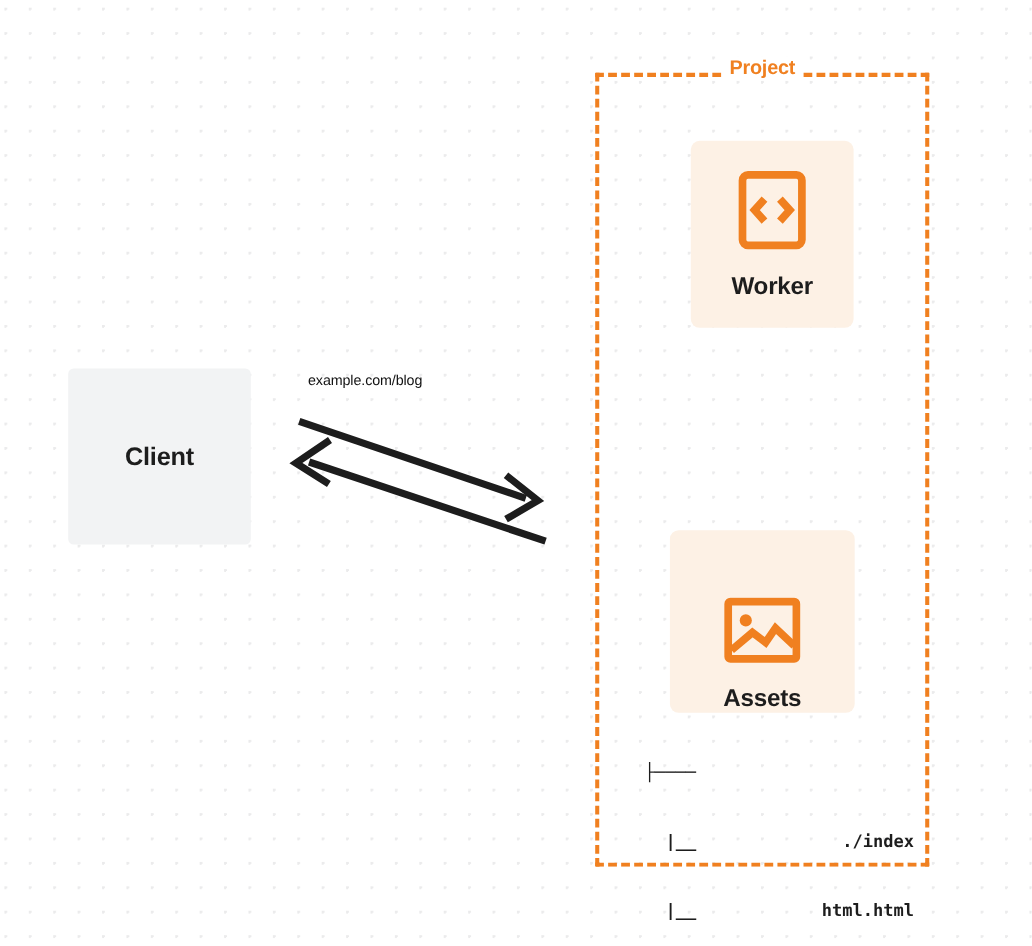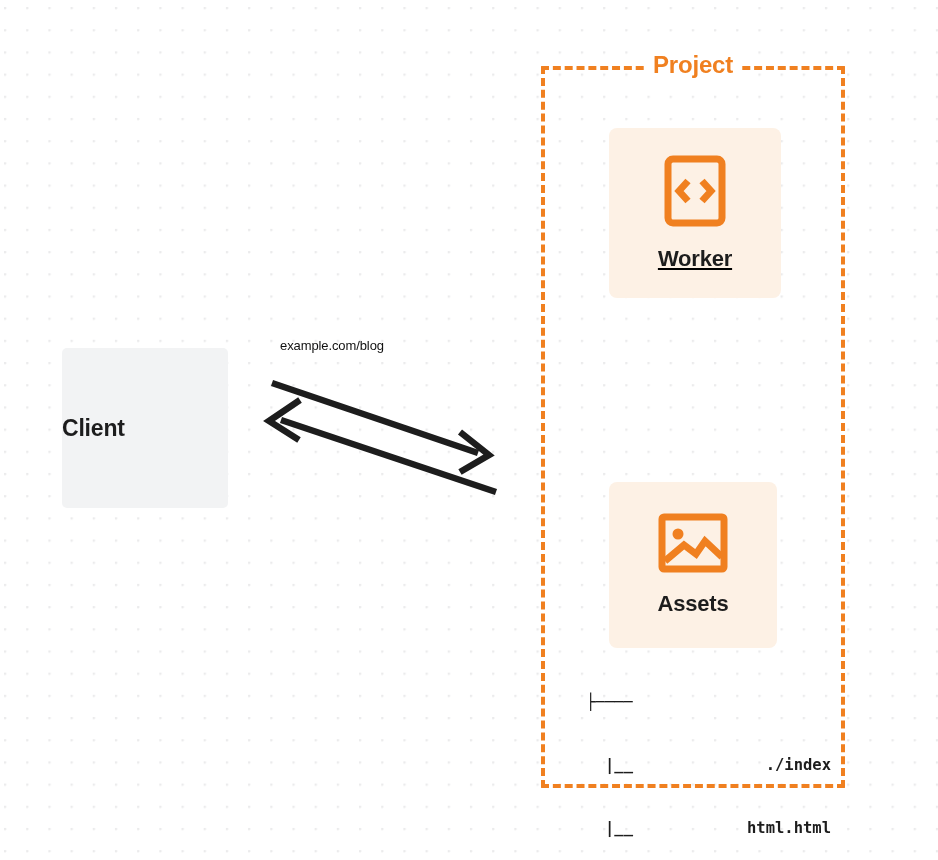--- a/index.html
+++ b/index.html
@@ -21,27 +21,28 @@
     background-image:
       radial-gradient(circle at 1px 1px, #ebebec 1.3px, rgba(255,255,255,0) 1.6px);
     background-size: 22.2px 22.2px;
     background-position: 4px 7px;
   }
 
   
   .client-box {
     position: absolute;
     left: 62px;
-    top: 348px;
+    top: 335px;
     width: 166px;
     height: 160px;
     background: #f2f3f4;
     border-radius: 5px;
     display: flex;
     align-items: center;
+    justify-content: center;
   }
   .client-label {
     font-size: 23px;
     font-weight: bold;
     color: #1d1d1d;
     letter-spacing: -0.2px;
   }
 
   
   .request-label {
@@ -80,49 +81,49 @@
     border-radius: 1px;
     box-sizing: border-box;
   }
   .project-title {
     position: absolute;
     left: 50%;
     top: -15px;
     transform: translateX(-50%);
     background: #ffffff;
     padding: 0 7px;
-    font-size: 24px;
+    font-size: 18px;
     font-weight: bold;
     color: #f08020;
     letter-spacing: -0.2px;
     white-space: nowrap;
   }
 
   
   .service-card {
     position: absolute;
     background: #fdf1e5;
     border-radius: 8px;
     display: flex;
     flex-direction: column;
     align-items: center;
     justify-content: center;
   }
   .card-worker {
-    left: 68px;
+    left: 87px;
     top: 62px;
-    width: 172px;
+    width: 148px;
     height: 170px;
-    text-decoration: underline;
   }
   .card-assets {
     left: 68px;
     top: 416px;
     width: 168px;
     height: 166px;
+    justify-content: flex-end;
   }
   .card-icon {
     display: block;
     margin-bottom: 14px;
   }
   .card-label {
     font-size: 22px;
     font-weight: bold;
     color: #1d1d1d;
     letter-spacing: -0.2px;

